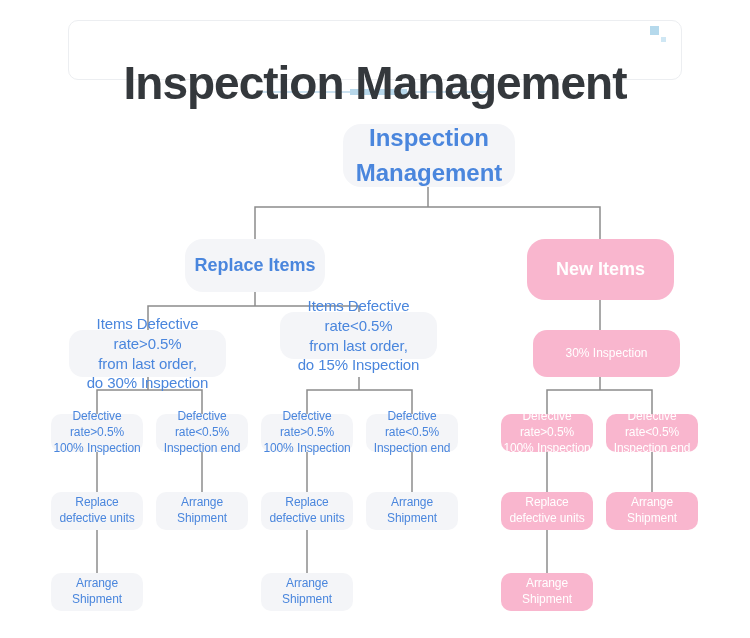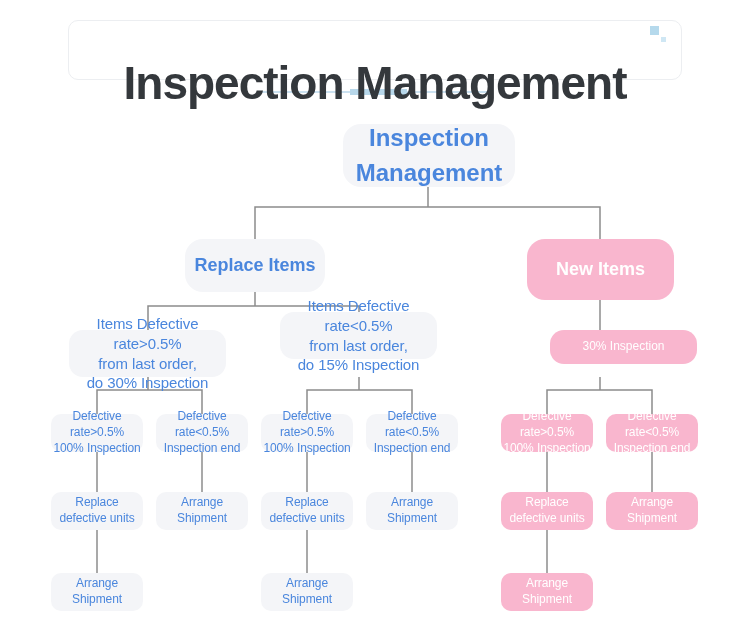--- a/index.html
+++ b/index.html
@@ -92,21 +92,21 @@
 
   <div class="node gray fs-l1" style="left:185px;top:239px;width:140px;height:53px">Replace Items</div>
   <div class="node pink fs-l1" style="left:527px;top:239px;width:147px;height:61px">New Items</div>
 
   <div class="node gray fs-l2" style="left:69px;top:330px;width:157px;height:47px">Items Defective rate&gt;0.5%
 from last order,
 do 30% Inspection</div>
   <div class="node gray fs-l2" style="left:280px;top:312px;width:157px;height:47px">Items Defective rate&lt;0.5%
 from last order,
 do 15% Inspection</div>
-  <div class="node pink fs-l2n" style="left:550px;top:330px;width:147px;height:34px">30% Inspection</div>
+  <div class="node pink fs-l2n" style="left:533px;top:330px;width:147px;height:47px">30% Inspection</div>
 
   <div class="node gray fs-s" style="left:51px;top:414px;width:92px;height:38px">Defective rate&gt;0.5%
 100% Inspection</div>
   <div class="node gray fs-s" style="left:156px;top:414px;width:92px;height:38px">Defective rate&lt;0.5%
 Inspection end</div>
   <div class="node gray fs-s" style="left:261px;top:414px;width:92px;height:38px">Defective rate&gt;0.5%
 100% Inspection</div>
   <div class="node gray fs-s" style="left:366px;top:414px;width:92px;height:38px">Defective rate&lt;0.5%
 Inspection end</div>
   <div class="node pink fs-s" style="left:501px;top:414px;width:92px;height:38px">Defective rate&gt;0.5%

